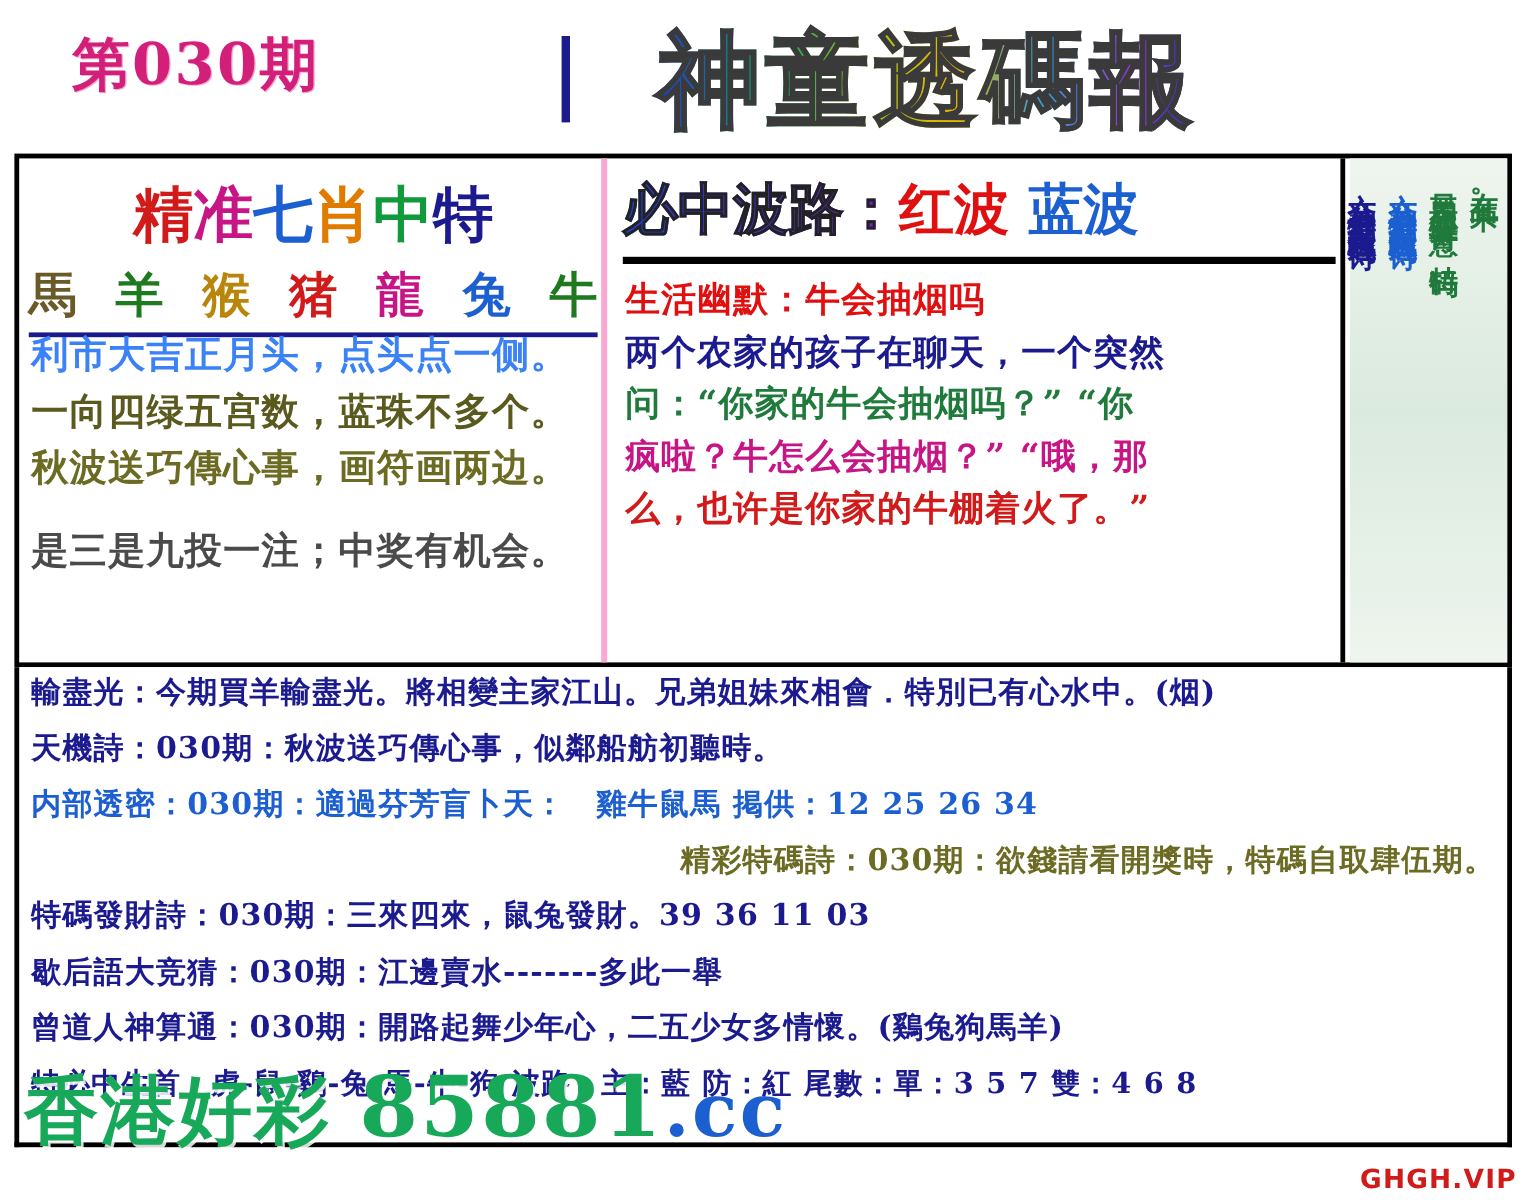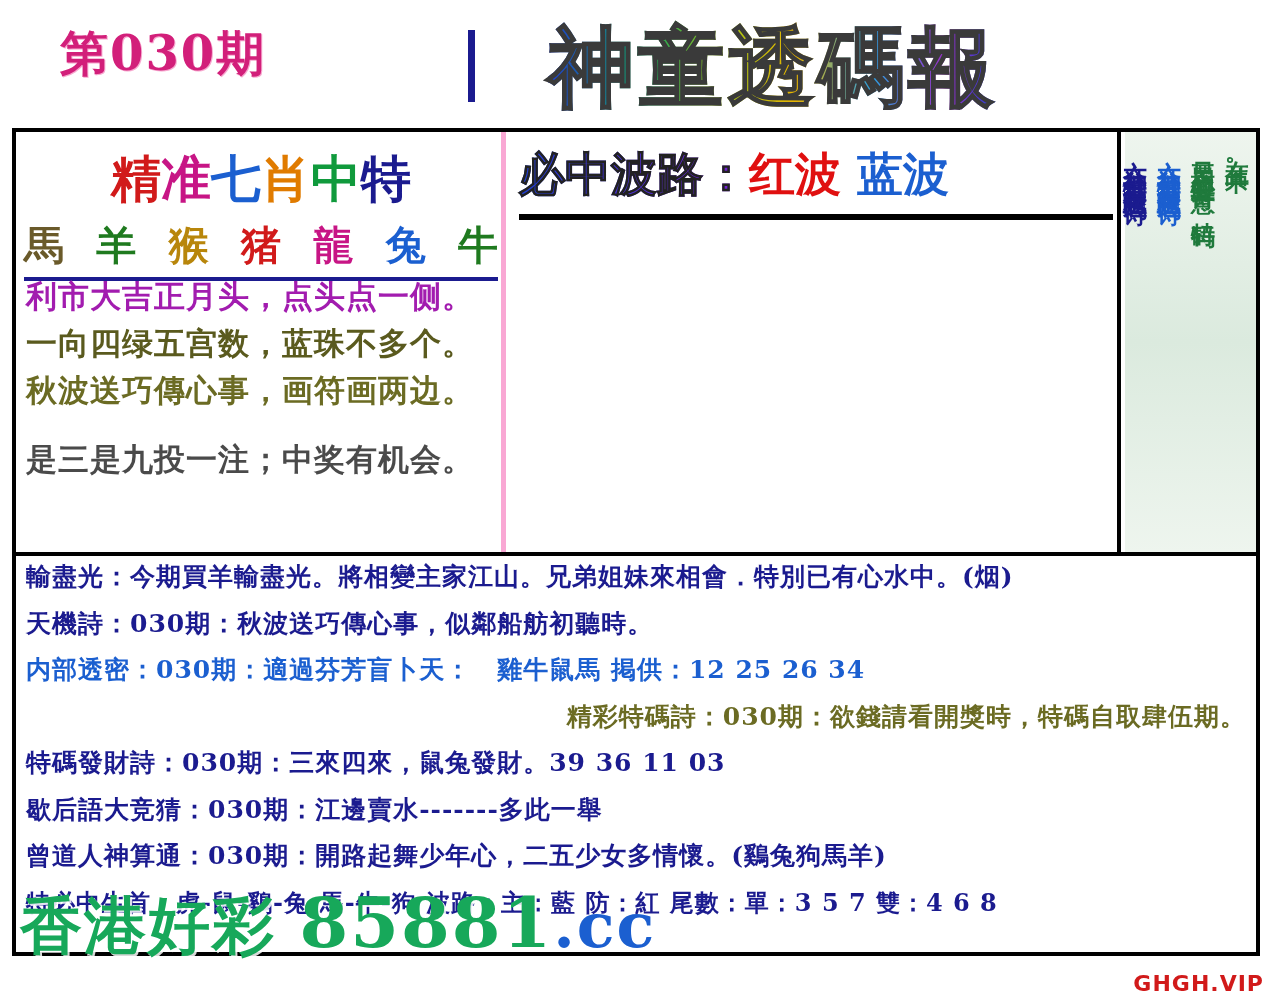--- a/index.html
+++ b/index.html
@@ -92,21 +92,21 @@
   .zodiac-row .z:nth-child(5){color:#c71585;}
   .zodiac-row .z:nth-child(6){color:#1b5fd0;}
   .zodiac-row .z:nth-child(7){color:#1f7a1f;}
 
   .poem{
     position:absolute;left:10px;top:146px;width:474px;
   }
   .poem .line{
     font-family:"DejaVu Serif", serif;
     font-size:31px;font-weight:bold;
-    color:#a21caf;
+    color:#3b82f6;
     letter-spacing:1px;
     line-height:1.22;
     margin-bottom:9px;
     white-space:nowrap;
   }
   .poem .line:nth-child(2){color:#5a5a1e;}
   .poem .line:nth-child(3){color:#6b6b23;}
   .poem .line:nth-child(4){color:#4a4a4a;margin-top:32px;}
 
   
@@ -233,20 +233,27 @@
         <div class="line">利市大吉正月头，点头点一侧。</div>
         <div class="line">一向四绿五宫数，蓝珠不多个。</div>
         <div class="line">秋波送巧傳心事，画符画两边。</div>
         <div class="line">是三是九投一注；中奖有机会。</div>
       </div>
     </div>
 
     <div class="col-mid">
       <div class="bo-title">
         <span class="lbl">必中波路：</span><span class="red">红波</span>&nbsp;<span class="blue">蓝波</span>
+      </div>
+      <div class="joke">
+        <div class="jline t">生活幽默：牛会抽烟吗</div>
+        <div class="jline b">两个农家的孩子在聊天，一个突然</div>
+        <div class="jline g">问：“你家的牛会抽烟吗？” “你</div>
+        <div class="jline p">疯啦？牛怎么会抽烟？” “哦，那</div>
+        <div class="jline r2">么，也许是你家的牛棚着火了。”</div>
       </div>
     </div>
 
     <div class="col-right">
       <div class="vcol c4">六合神童特别奉献透码诗</div>
       <div class="vcol c3">六合神童特别奉献透码诗</div>
       <div class="vcol c2">只要用心解开诗意，特码</div>
       <div class="vcol c1">在其中。</div>
     </div>
   </div>

